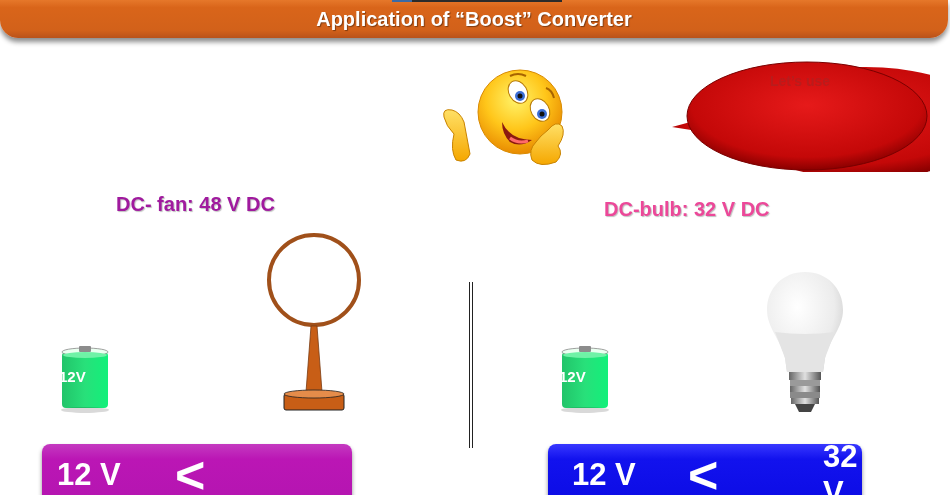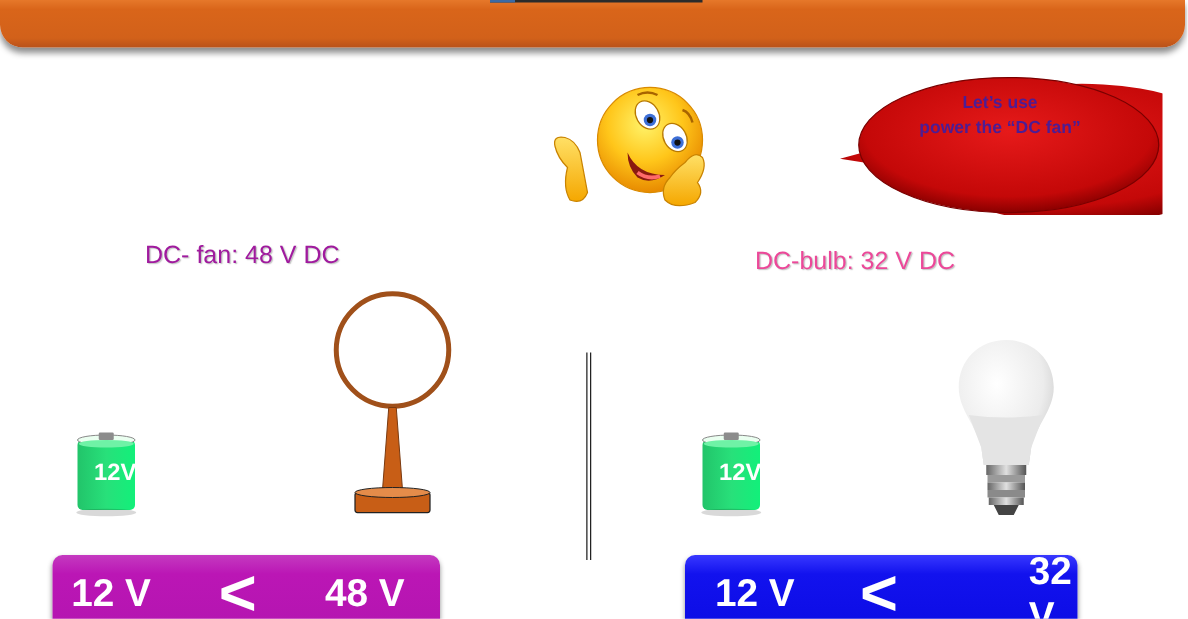--- a/index.html
+++ b/index.html
@@ -3,43 +3,44 @@
 <meta charset="utf-8">
 <style>
   html,body{margin:0;padding:0;}
   body{width:950px;height:495px;background:#ffffff;position:relative;overflow:hidden;font-family:"Liberation Sans",sans-serif;}
   .title-bar{position:absolute;left:0;top:0;width:948px;height:38px;background:linear-gradient(#e6782a 0,#d9651a 20%,#d2611a 80%,#b9521a 100%);border-radius:0 0 18px 18px;box-shadow:0 4px 5px rgba(0,0,0,0.45);display:flex;align-items:center;justify-content:center;}
   .title-bar .tabnotch{position:absolute;top:0;left:392px;width:170px;height:2px;background:#2b2b2b;}
   .title-bar .tabnotch2{position:absolute;top:0;left:392px;width:20px;height:2px;background:#3a6aa5;}
   .title-text{color:#fff;font-weight:bold;font-size:20px;text-shadow:1px 1px 1px rgba(0,0,0,0.4);}
   .emoji{position:absolute;left:440px;top:62px;width:140px;height:110px;}
   .bubble{position:absolute;left:672px;top:60px;width:258px;height:112px;}
-  .bubble-text{position:absolute;left:690px;top:72px;width:220px;text-align:center;color:#4c1d95;font-weight:bold;font-size:14px;line-height:19.5px;}
-  .load-label{position:absolute;font-weight:normal;font-size:20px;text-shadow:1px 1px 1px rgba(0,0,0,0.25);}
+  .bubble-text{position:absolute;left:690px;top:72px;width:220px;text-align:center;color:#b91c1c;font-weight:bold;font-size:14px;line-height:19.5px;}
+  .load-label{position:absolute;font-weight:bold;font-size:20px;text-shadow:1px 1px 1px rgba(0,0,0,0.25);}
   .fan-label{left:116px;top:193px;color:#a01a9e;}
   .bulb-label{left:604px;top:198px;color:#ec4899;}
   .battery{position:absolute;width:52px;height:70px;}
   .battery-left{left:59px;top:344px;}
   .battery-right{left:559px;top:344px;}
-  .bat-text{position:absolute;left:0;top:24px;width:50px;text-align:right;color:#fff;font-weight:bold;font-size:19px;}
+  .bat-text{position:absolute;left:0;top:24px;width:50px;text-align:left;color:#fff;font-weight:bold;font-size:15px;}
   .fan{position:absolute;left:264px;top:232px;width:100px;height:182px;}
   .bulb{position:absolute;left:765px;top:270px;width:80px;height:150px;}
   .divider{position:absolute;left:469px;top:282px;width:4px;height:166px;border-left:1.5px solid #222;border-right:1.5px solid #222;box-sizing:border-box;}
   .compare{position:absolute;height:61px;border-radius:8px;display:flex;align-items:center;color:#fff;font-weight:bold;font-size:31px;box-shadow:0 3px 4px rgba(0,0,0,0.45);}
   .compare-fan{left:42px;top:444px;width:310px;background:linear-gradient(#c43ac0 0,#bb16b5 25%,#b515b1 85%,#8a0f86 100%);}
   .compare-bulb{left:548px;top:444px;width:314px;background:linear-gradient(#3838ff 0,#1212ee 25%,#0d0de6 85%,#0a0aa5 100%);}
   .compare span{position:absolute;}
   .lt{font-size:52px;line-height:46px;font-weight:bold;}
 </style>
 </head>
 <body>
 
 <div class="title-bar">
   <div class="tabnotch"></div>
   <div class="tabnotch2"></div>
+  <span class="title-text">Application of “Boost” Converter</span>
 </div>
 
 <svg class="emoji" viewBox="0 0 140 110">
   <defs>
     <radialGradient id="face" cx="45%" cy="35%" r="65%">
       <stop offset="0" stop-color="#fff36a"></stop>
       <stop offset="0.55" stop-color="#ffc61a"></stop>
       <stop offset="1" stop-color="#e88a00"></stop>
     </radialGradient>
     <linearGradient id="hand" x1="0" y1="0" x2="0" y2="1">
@@ -73,21 +74,20 @@
       <stop offset="0" stop-color="#e61a1a"></stop>
       <stop offset="0.8" stop-color="#c40808"></stop>
       <stop offset="1" stop-color="#8a0000"></stop>
     </radialGradient>
   </defs>
   <path d="M0 67 L70 48 A128 56 0 1 1 70 78 Z" fill="url(#bub)"></path>
   <ellipse cx="135" cy="56" rx="120" ry="54" fill="url(#bub)" stroke="#7a0000" stroke-width="1"></ellipse>
 </svg>
 <div class="bubble-text">
   <div>Let’s use</div>
-  <div>power the “DC fan”</div>
 </div>
 
 <div class="load-label fan-label">DC- fan: 48 V DC</div>
 <div class="load-label bulb-label">DC-bulb: 32 V DC</div>
 
 <div class="battery battery-left">
   <svg width="52" height="70" viewBox="0 0 52 70">
     <defs>
       <linearGradient id="bat" x1="0" y1="0" x2="1" y2="0">
         <stop offset="0" stop-color="#22c46a"></stop>
@@ -143,20 +143,19 @@
   <rect x="25" y="110" width="30" height="6" fill="#9a9a9a"></rect>
   <rect x="25" y="116" width="30" height="6" fill="url(#base)"></rect>
   <rect x="25" y="122" width="30" height="6" fill="#8a8a8a"></rect>
   <rect x="26" y="128" width="28" height="6" fill="url(#base)"></rect>
   <path d="M30 134 L50 134 L46 142 L34 142 Z" fill="#444"></path>
 </svg>
 
 <div class="compare compare-fan">
   <span style="left:15px;">12 V</span>
   <span class="lt" style="left:133px;">&lt;</span>
-  <span style="left:218px;">48 V</span>
 </div>
 
 <div class="compare compare-bulb">
   <span style="left:24px;">12 V</span>
   <span class="lt" style="left:140px;">&lt;</span>
   <span style="left:228px;margin-left:47px;">32 V</span>
 </div>
 
 </body></html>

